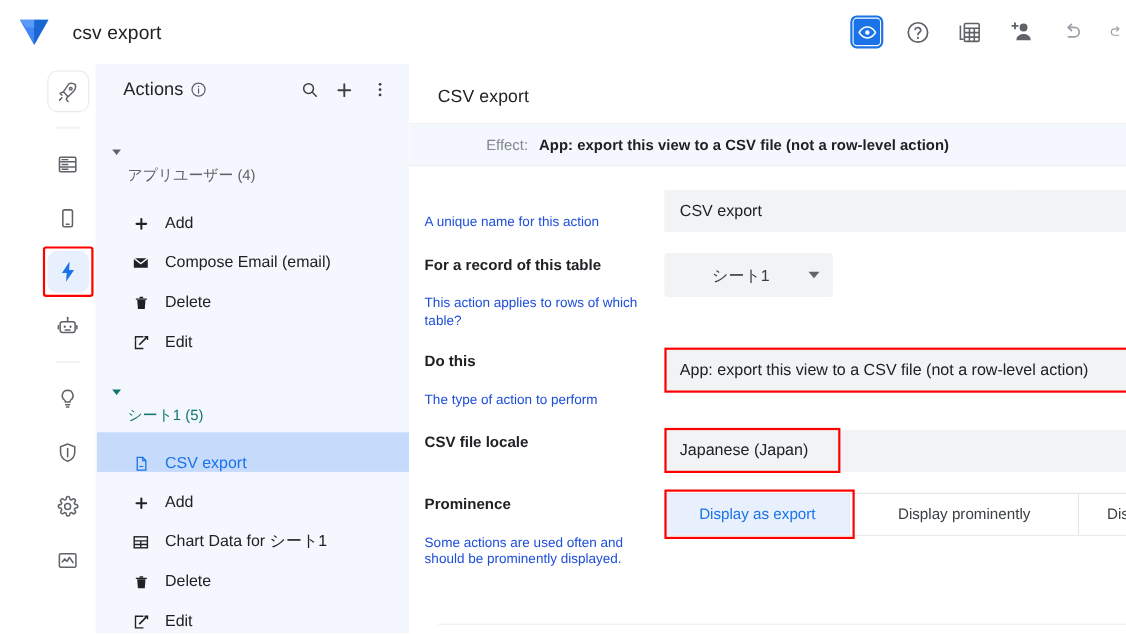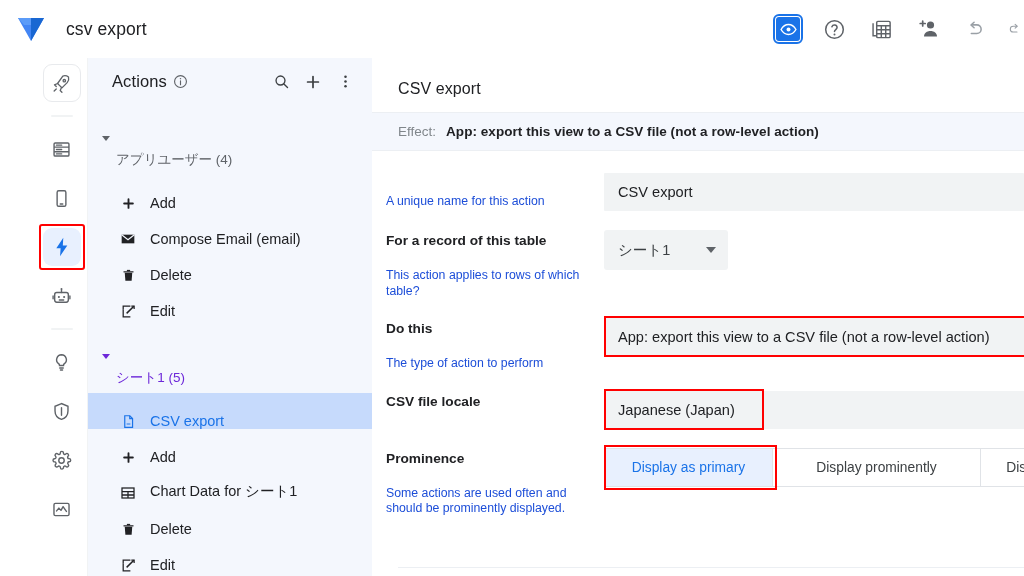--- a/index.html
+++ b/index.html
@@ -88,21 +88,21 @@
   .ah-spacer { flex: 1; }
   .ah-icons { display: flex; align-items: center; gap: 14px; color: #3c4043; }
   .ah-icon { cursor: pointer; display: flex; align-items: center; justify-content: center; width: 18px; height: 18px; }
 
   .group-head {
     display: flex; align-items: center;
     padding: 6px 0 6px 14px;
     font-size: 13.5px; color: #5f6368;
     cursor: pointer; user-select: none;
   }
-  .group-head.blue { color: #6d28d9; }
+  .group-head.blue { color: #0f766e; }
   .caret {
     width: 0; height: 0; margin-right: 6px;
     border-left: 4.5px solid transparent;
     border-right: 4.5px solid transparent;
     border-top: 5.5px solid currentColor;
     flex: none;
   }
   .group-label { white-space: nowrap; margin-top: 44px; }
 
   .act-item {
@@ -125,41 +125,42 @@
     font-size: 16px; color: #202124; letter-spacing: .1px;
     border-bottom: 1px solid #eceff3;
   }
   .effect-bar {
     background: #f4f7fd;
     padding: 11px 0 11px 26px;
     display: flex; align-items: baseline; gap: 10px;
     font-size: 13.5px;
     border-bottom: 1px solid #eceff3;
   }
-  .effect-key { color: #80868b; }
+  .effect-key { color: #80868b; margin-left: 44px; }
   .effect-val { color: #202124; font-weight: bold; letter-spacing: .05px; }
 
   .form { padding: 22px 0 0 0; flex: 1; position: relative; }
   .frow { display: flex; padding: 0 0 0 14px; margin-bottom: 19px; }
   .flabel { width: 218px; min-width: 218px; padding-right: 16px; padding-top: 2px; }
   .flabel .t { font-size: 13.7px; color: #202124; font-weight: bold; line-height: 17px; }
   .flabel .d { font-size: 12.3px; color: #1d4ed8; line-height: 15.5px; margin-top: 19px; }
   .fctl { flex: 1; min-width: 0; position: relative; }
 
   .txtbox {
     background: #f1f3f4; height: 38px;
     display: flex; align-items: center;
     padding: 0 14px; font-size: 14.6px; color: #202124;
     white-space: nowrap; overflow: hidden; border-radius: 1px;
   }
   .selbox {
-    background: #f1f3f4; height: 40px; width: 124px;
+    background: #f1f3f4; height: 40px; width: 153px;
     display: flex; align-items: center;
     padding: 0 12px 0 14px; font-size: 14.5px; color: #3c4043;
     border-radius: 3px;
+    text-align: center;
   }
   .selbox .sv { flex: 1; white-space: nowrap; }
   .sel-caret {
     width: 0; height: 0; margin-left: 6px;
     border-left: 5px solid transparent;
     border-right: 5px solid transparent;
     border-top: 6px solid #5f6368;
   }
   .locale-box { width: 448px; }
 
@@ -501,21 +502,21 @@
           </div>
         </div>
 
         <div class="frow">
           <div class="flabel">
             <div class="t">Prominence</div>
             <div class="d">Some actions are used often and should be prominently displayed.</div>
           </div>
           <div class="fctl">
             <div class="segctl">
-              <div class="seg w1 active">Display as primary</div>
+              <div class="seg w1 active">Display as export</div>
               <div class="seg w2">Display prominently</div>
               <div class="seg w3">Display inline</div>
             </div>
             <div class="redbox rb-prom"></div>
           </div>
         </div>
 
         <div class="bottom-div"></div>
       </div>
     </div>

